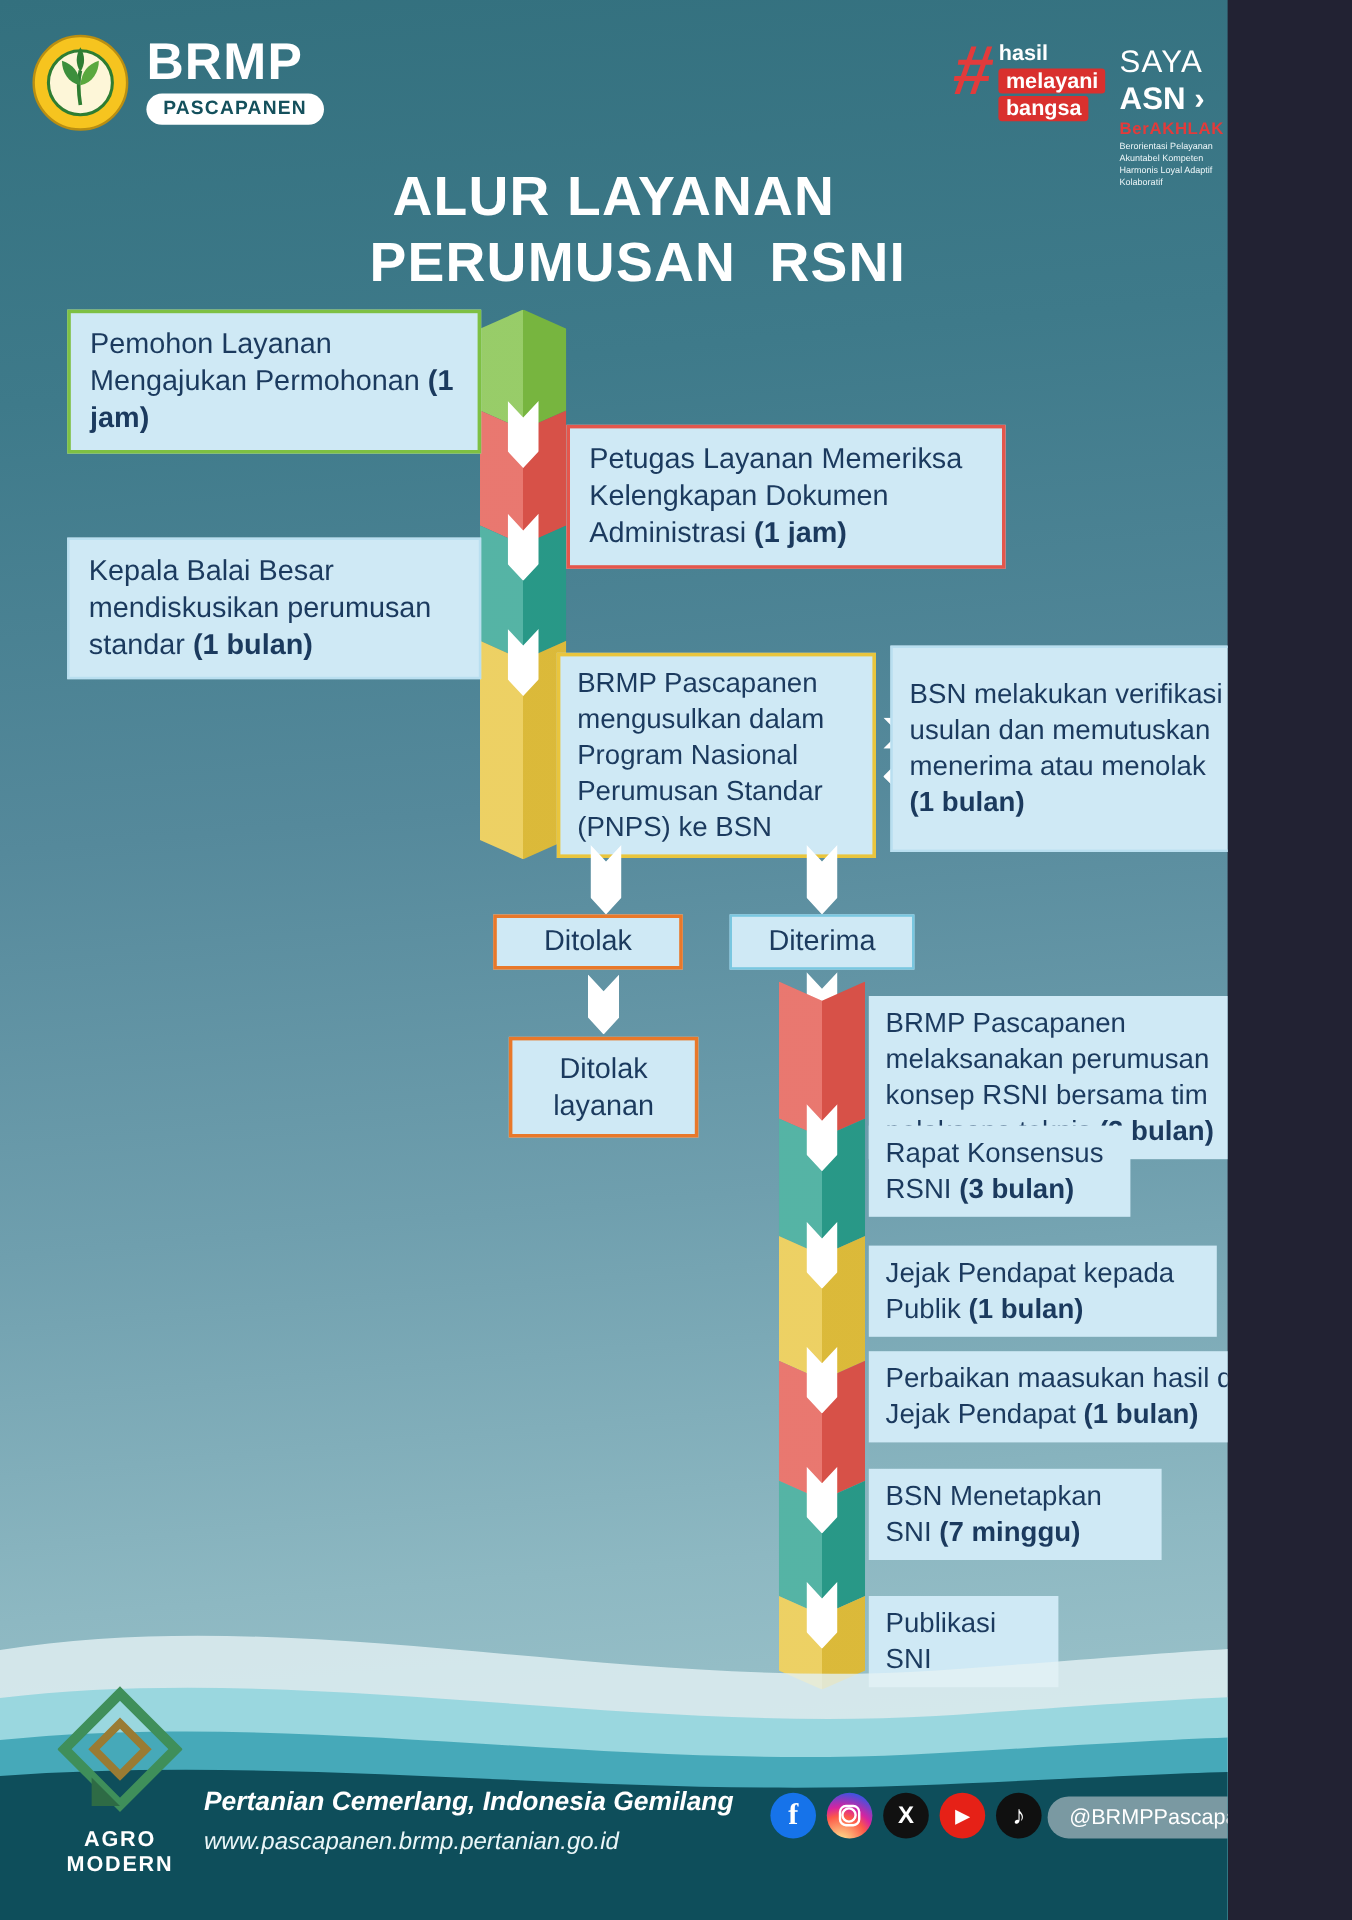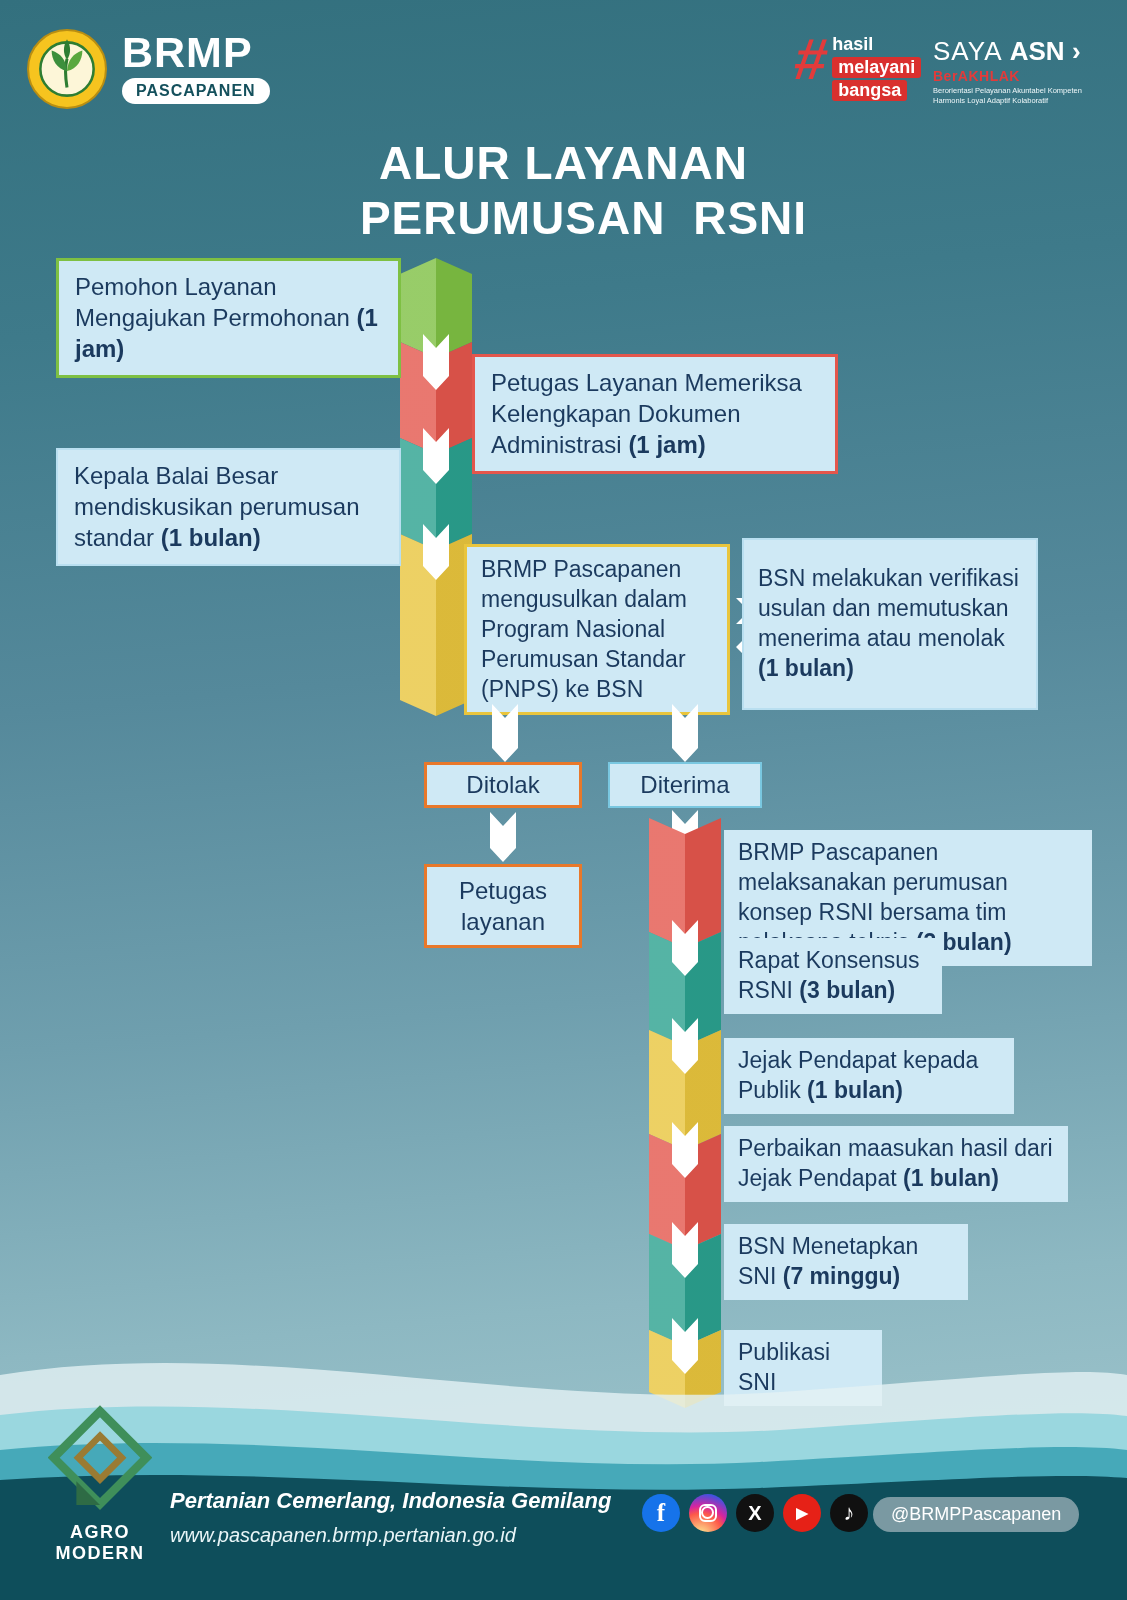--- a/index.html
+++ b/index.html
@@ -1,17 +1,17 @@
 <!DOCTYPE html>
 <html><head>
 <meta charset="utf-8">
 <style>
   html,body{margin:0;padding:0;background:#223;}
   .poster{
-    position:relative;width:1127px;height:1600px;overflow:hidden;
+    position:relative;width:1023px;height:1600px;overflow:hidden;
     font-family:"Liberation Sans",sans-serif;
     background:linear-gradient(175deg,#33707e 0%,#3e7a8a 20%,#55899b 42%,#6f9fae 62%,#8db8c2 80%,#a7cbd1 100%);
     text-decoration:underline;
   }
   
   .logo-circle{position:absolute;left:26px;top:28px;width:82px;height:82px;}
   .brand{position:absolute;left:122px;top:28px;font-size:43px;font-weight:800;color:#fff;letter-spacing:1px;}
   .brand-pill{position:absolute;left:122px;top:78px;background:#fff;color:#14505c;font-size:16px;font-weight:700;padding:4px 14px;border-radius:16px;letter-spacing:1px;}
   .campaign{position:absolute;left:795px;top:34px;display:flex;align-items:flex-start;}
   .hash{font-size:58px;line-height:.85;font-weight:800;color:#e23b3b;transform:skewX(-8deg);}
@@ -158,30 +158,30 @@
   <div class="fbox b-soft fs23" style="left:742px;top:538px;width:296px;min-height:172px;">
     <div class="txt">
       <span>BSN melakukan verifikasi usulan dan memutuskan menerima atau menolak</span>
       <b>(1 bulan)</b>
     </div>
   </div>
 
   <div class="warrow" style="left:492px;top:704px;height:58px;"></div>
   <div class="warrow" style="left:672px;top:704px;height:58px;"></div>
 
-  <div class="fbox b-orange centered" style="left:424px;top:762px;width:158px;height:46px;padding:4px;">
+  <div class="fbox b-orange centered" style="left:411px;top:762px;width:158px;height:46px;padding:4px;">
     <div class="txt">Ditolak</div>
   </div>
   <div class="fbox b-cyan centered" style="left:608px;top:762px;width:154px;height:46px;padding:4px;">
     <div class="txt">Diterima</div>
   </div>
 
   <div class="warrow" style="left:490px;top:812px;height:50px;"></div>
   <div class="fbox b-orange centered" style="left:424px;top:864px;width:158px;height:84px;padding:6px;">
-    <div class="txt">Petugas layanan</div>
+    <div class="txt">Ditolak layanan</div>
   </div>
 
   <div class="warrow" style="left:672px;top:810px;height:52px;"></div>
 
   <div class="chev c-red" style="left:649px;top:818px;height:130px;"></div>
   <div class="chev c-teal" style="left:649px;top:932px;height:114px;"></div>
   <div class="chev c-yellow" style="left:649px;top:1030px;height:120px;"></div>
   <div class="chev c-red" style="left:649px;top:1134px;height:116px;"></div>
   <div class="chev c-teal" style="left:649px;top:1234px;height:112px;"></div>
   <div class="chev c-yellow" style="left:649px;top:1330px;height:78px;"></div>

